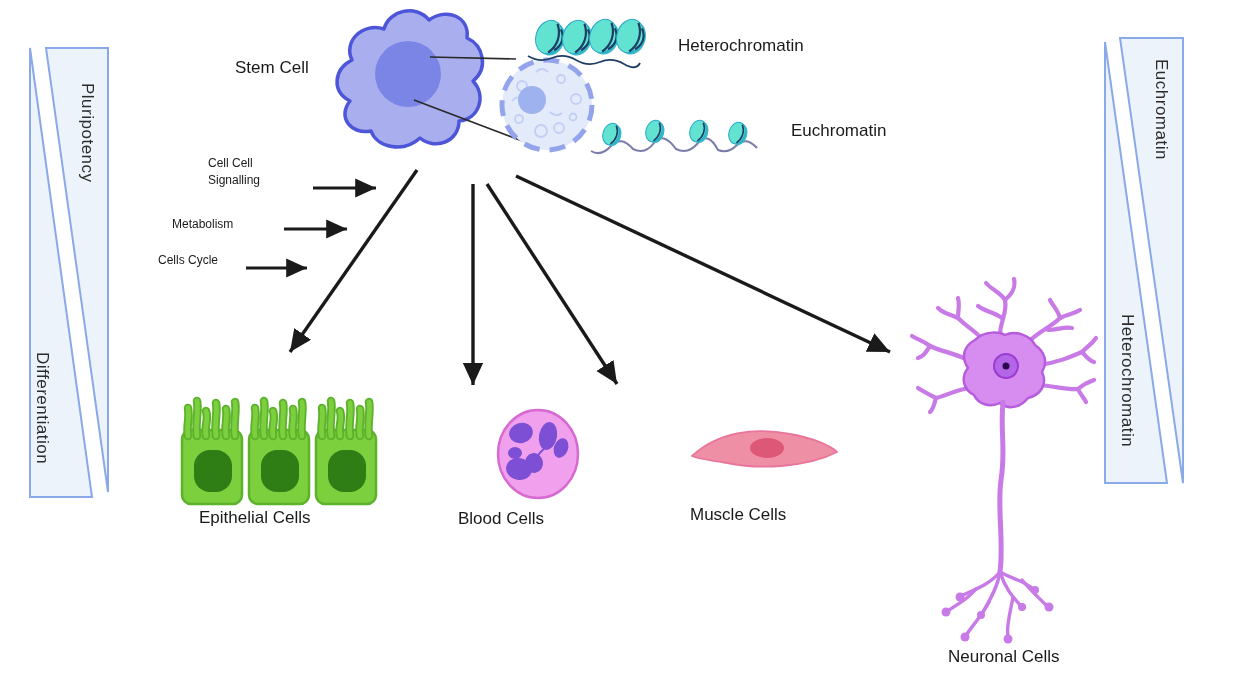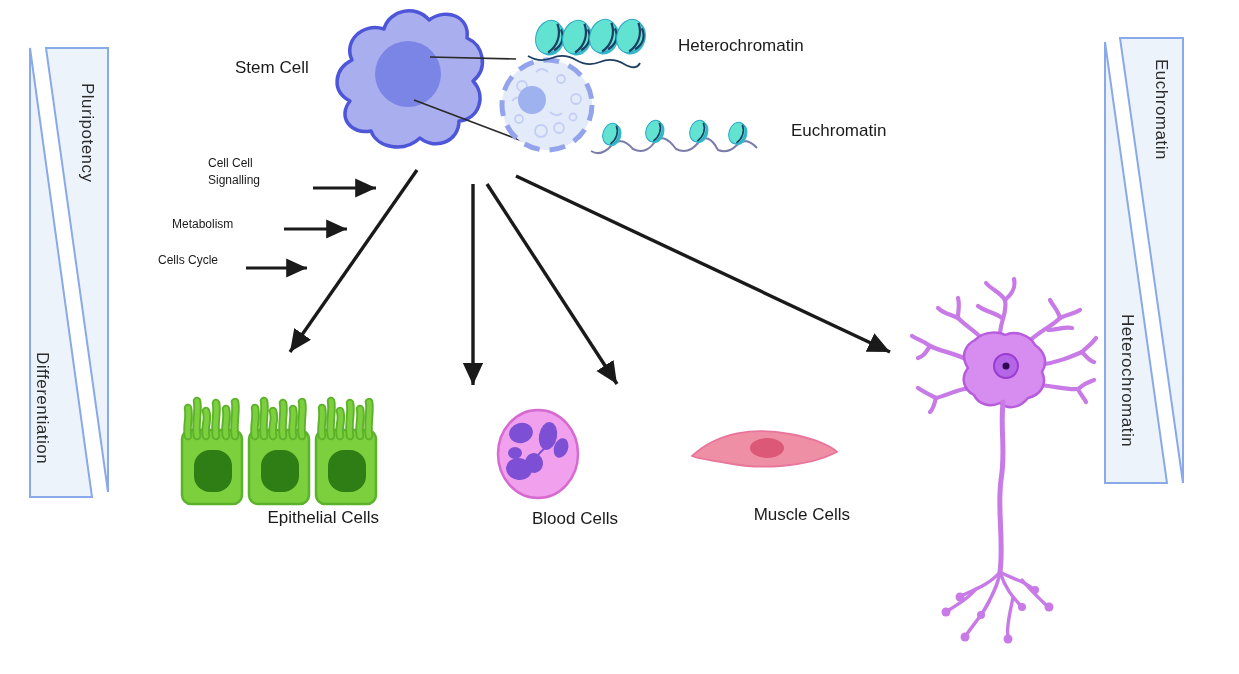--- a/index.html
+++ b/index.html
@@ -4,21 +4,21 @@
 <style>
   html,body{margin:0;padding:0;background:#fff;}
   #canvas{
     position:relative;width:1239px;height:674px;background:#ffffff;
     font-family:"Liberation Sans", sans-serif;color:#1a1a1a;overflow:hidden;
   }
   .lbl{position:absolute;white-space:pre;line-height:1.15;}
   .lbl.big{font-size:17px;}
   .lbl.med{font-size:17px;}
   .lbl.small{font-size:12px;line-height:1.42;}
-  .lbl.center{text-align:right;}
+  .lbl.center{text-align:left;}
   .vlabel{
     position:absolute;writing-mode:vertical-rl;font-size:17px;color:#2b2b2b;
     letter-spacing:0.5px;white-space:pre;text-align:center;
   }
   svg{position:absolute;left:0;top:0;}
 </style>
 </head>
 <body>
 
 <div id="canvas">
@@ -259,14 +259,15 @@
   <div class="vlabel" style="left:1151px;top:44px;height:130px;">Euchromatin</div>
 
   <div class="vlabel" style="left:1117px;top:296px;height:170px;">Heterochromatin</div>
 
   <div class="lbl big center" style="left:199px;top:508px;width:180px;">Epithelial Cells</div>
 
   <div class="lbl big center" style="left:690px;top:505px;width:160px;">Muscle Cells</div>
 
   <div class="lbl big center" style="left:458px;top:509px;width:160px;">Blood Cells</div>
 
+  <div class="lbl big center" style="left:948px;top:647px;width:160px;">Neuronal Cells</div>
 
 </div>
 
 </body></html>

